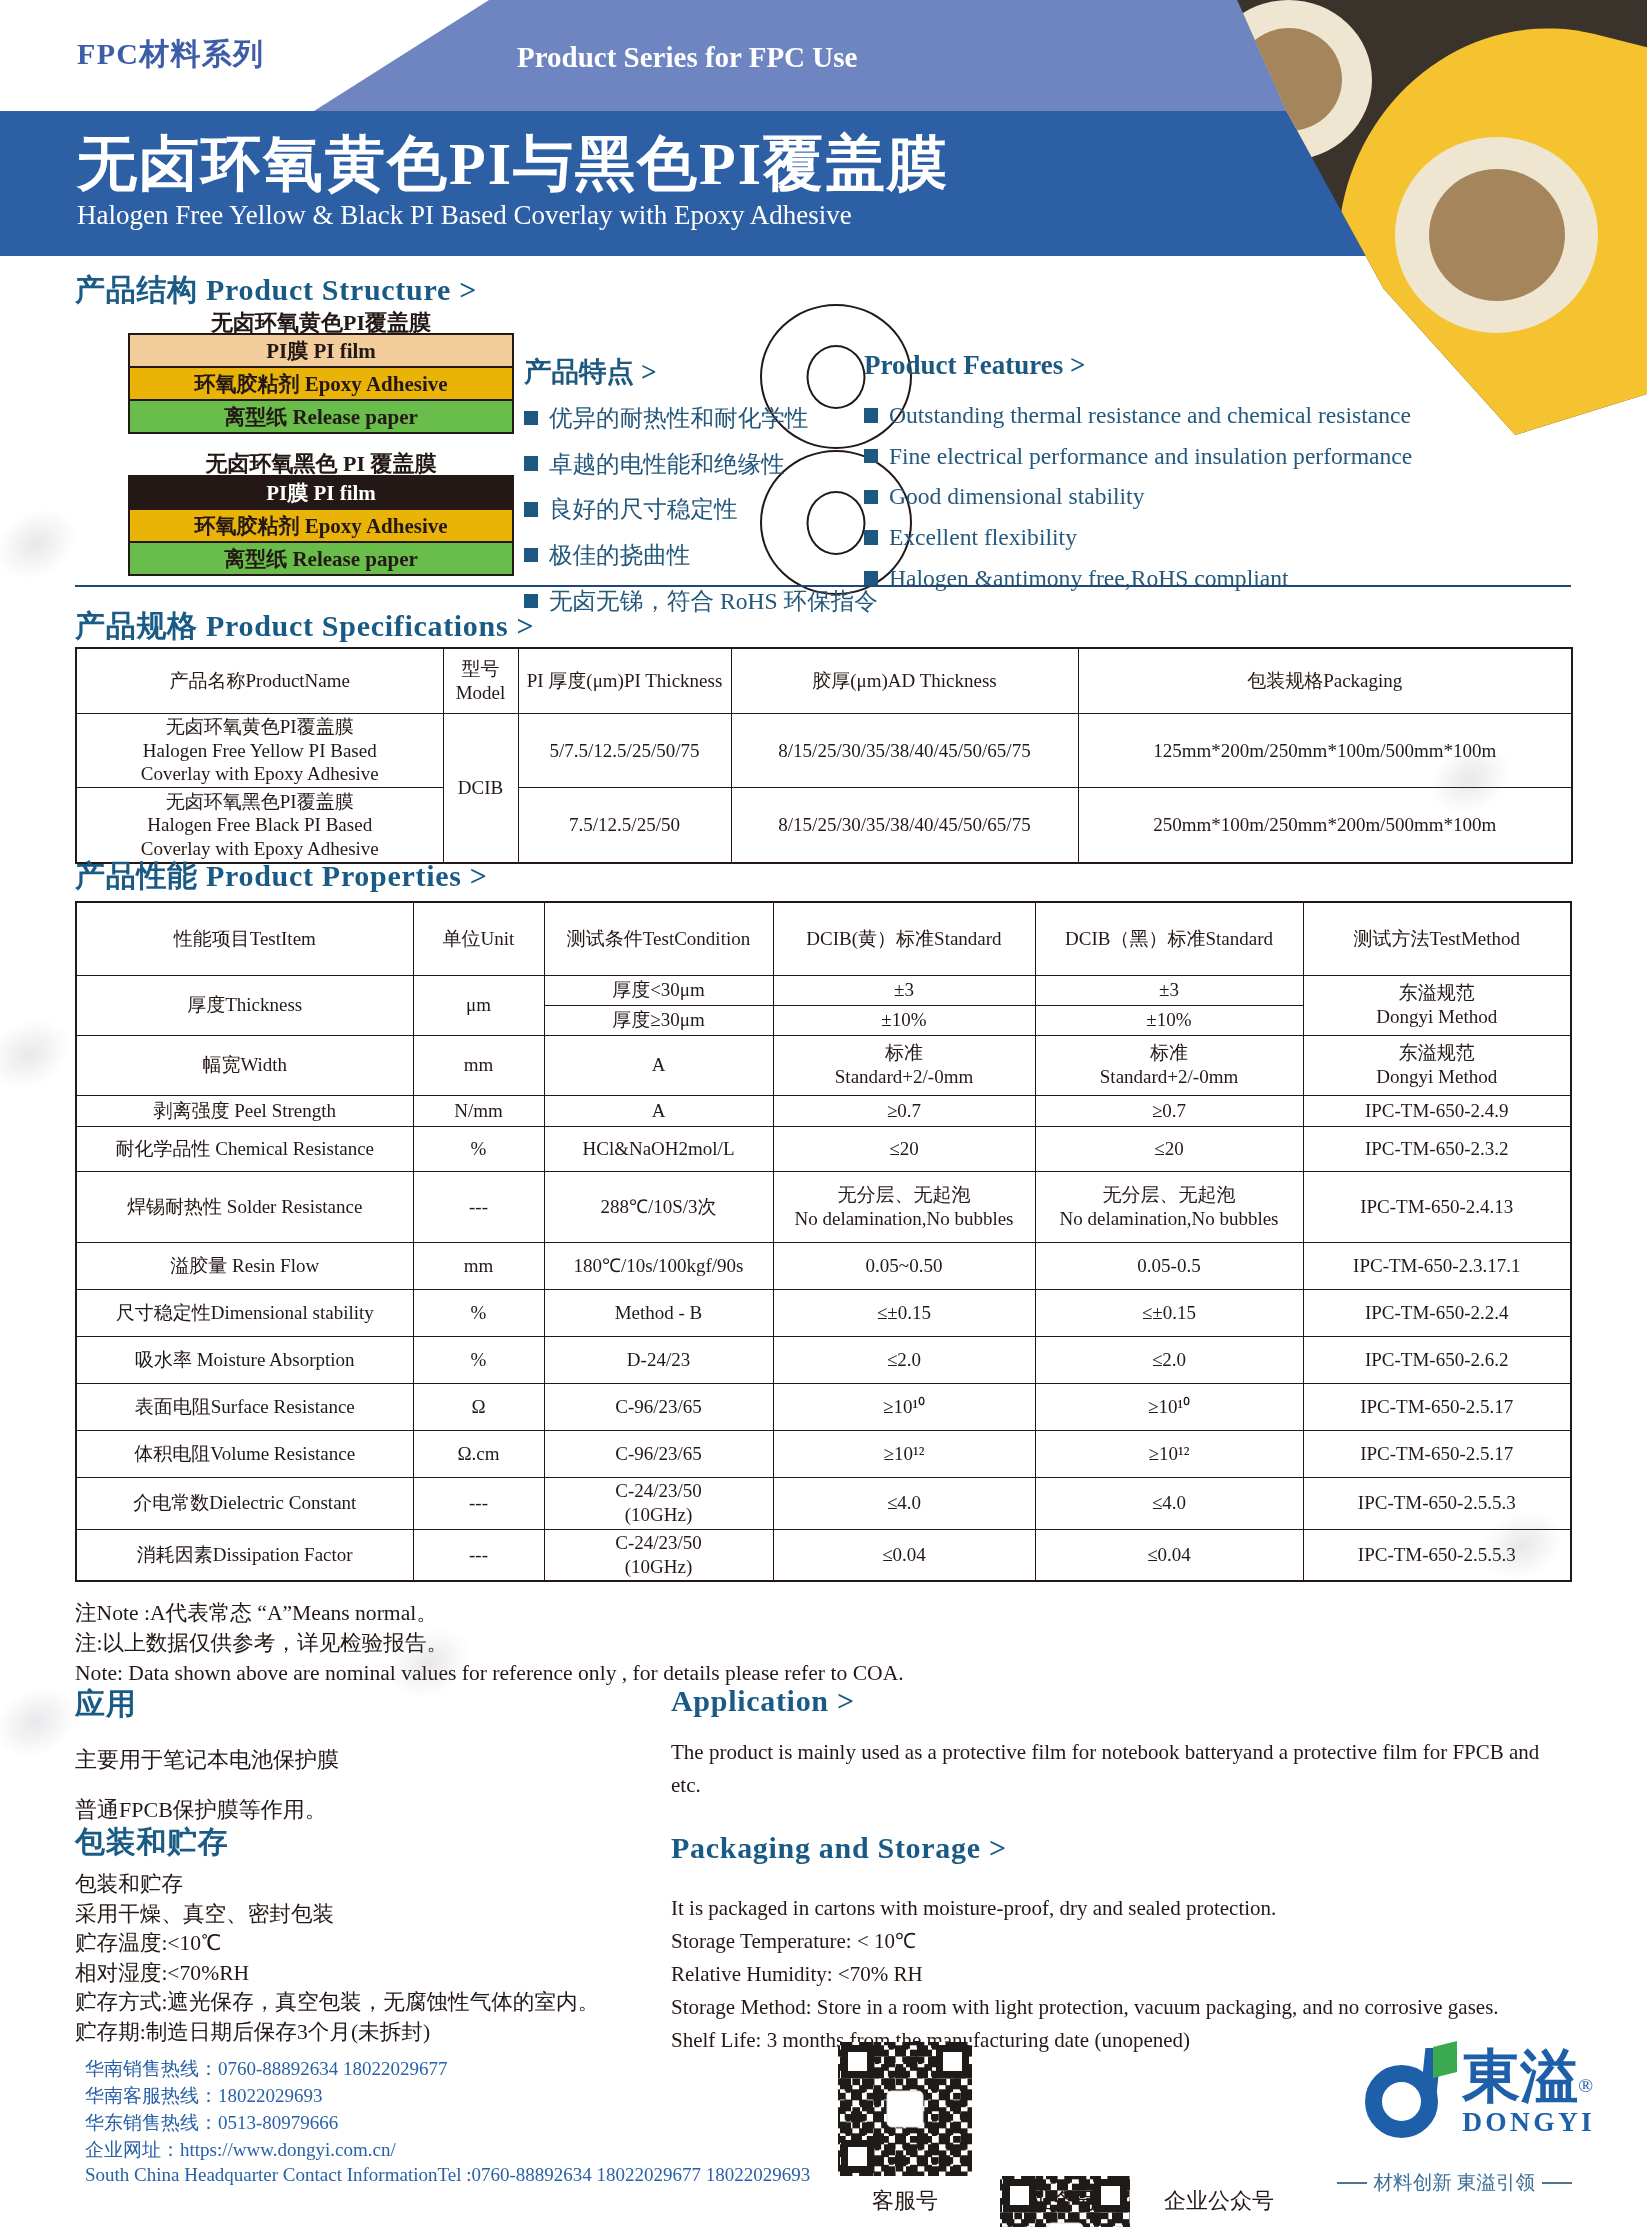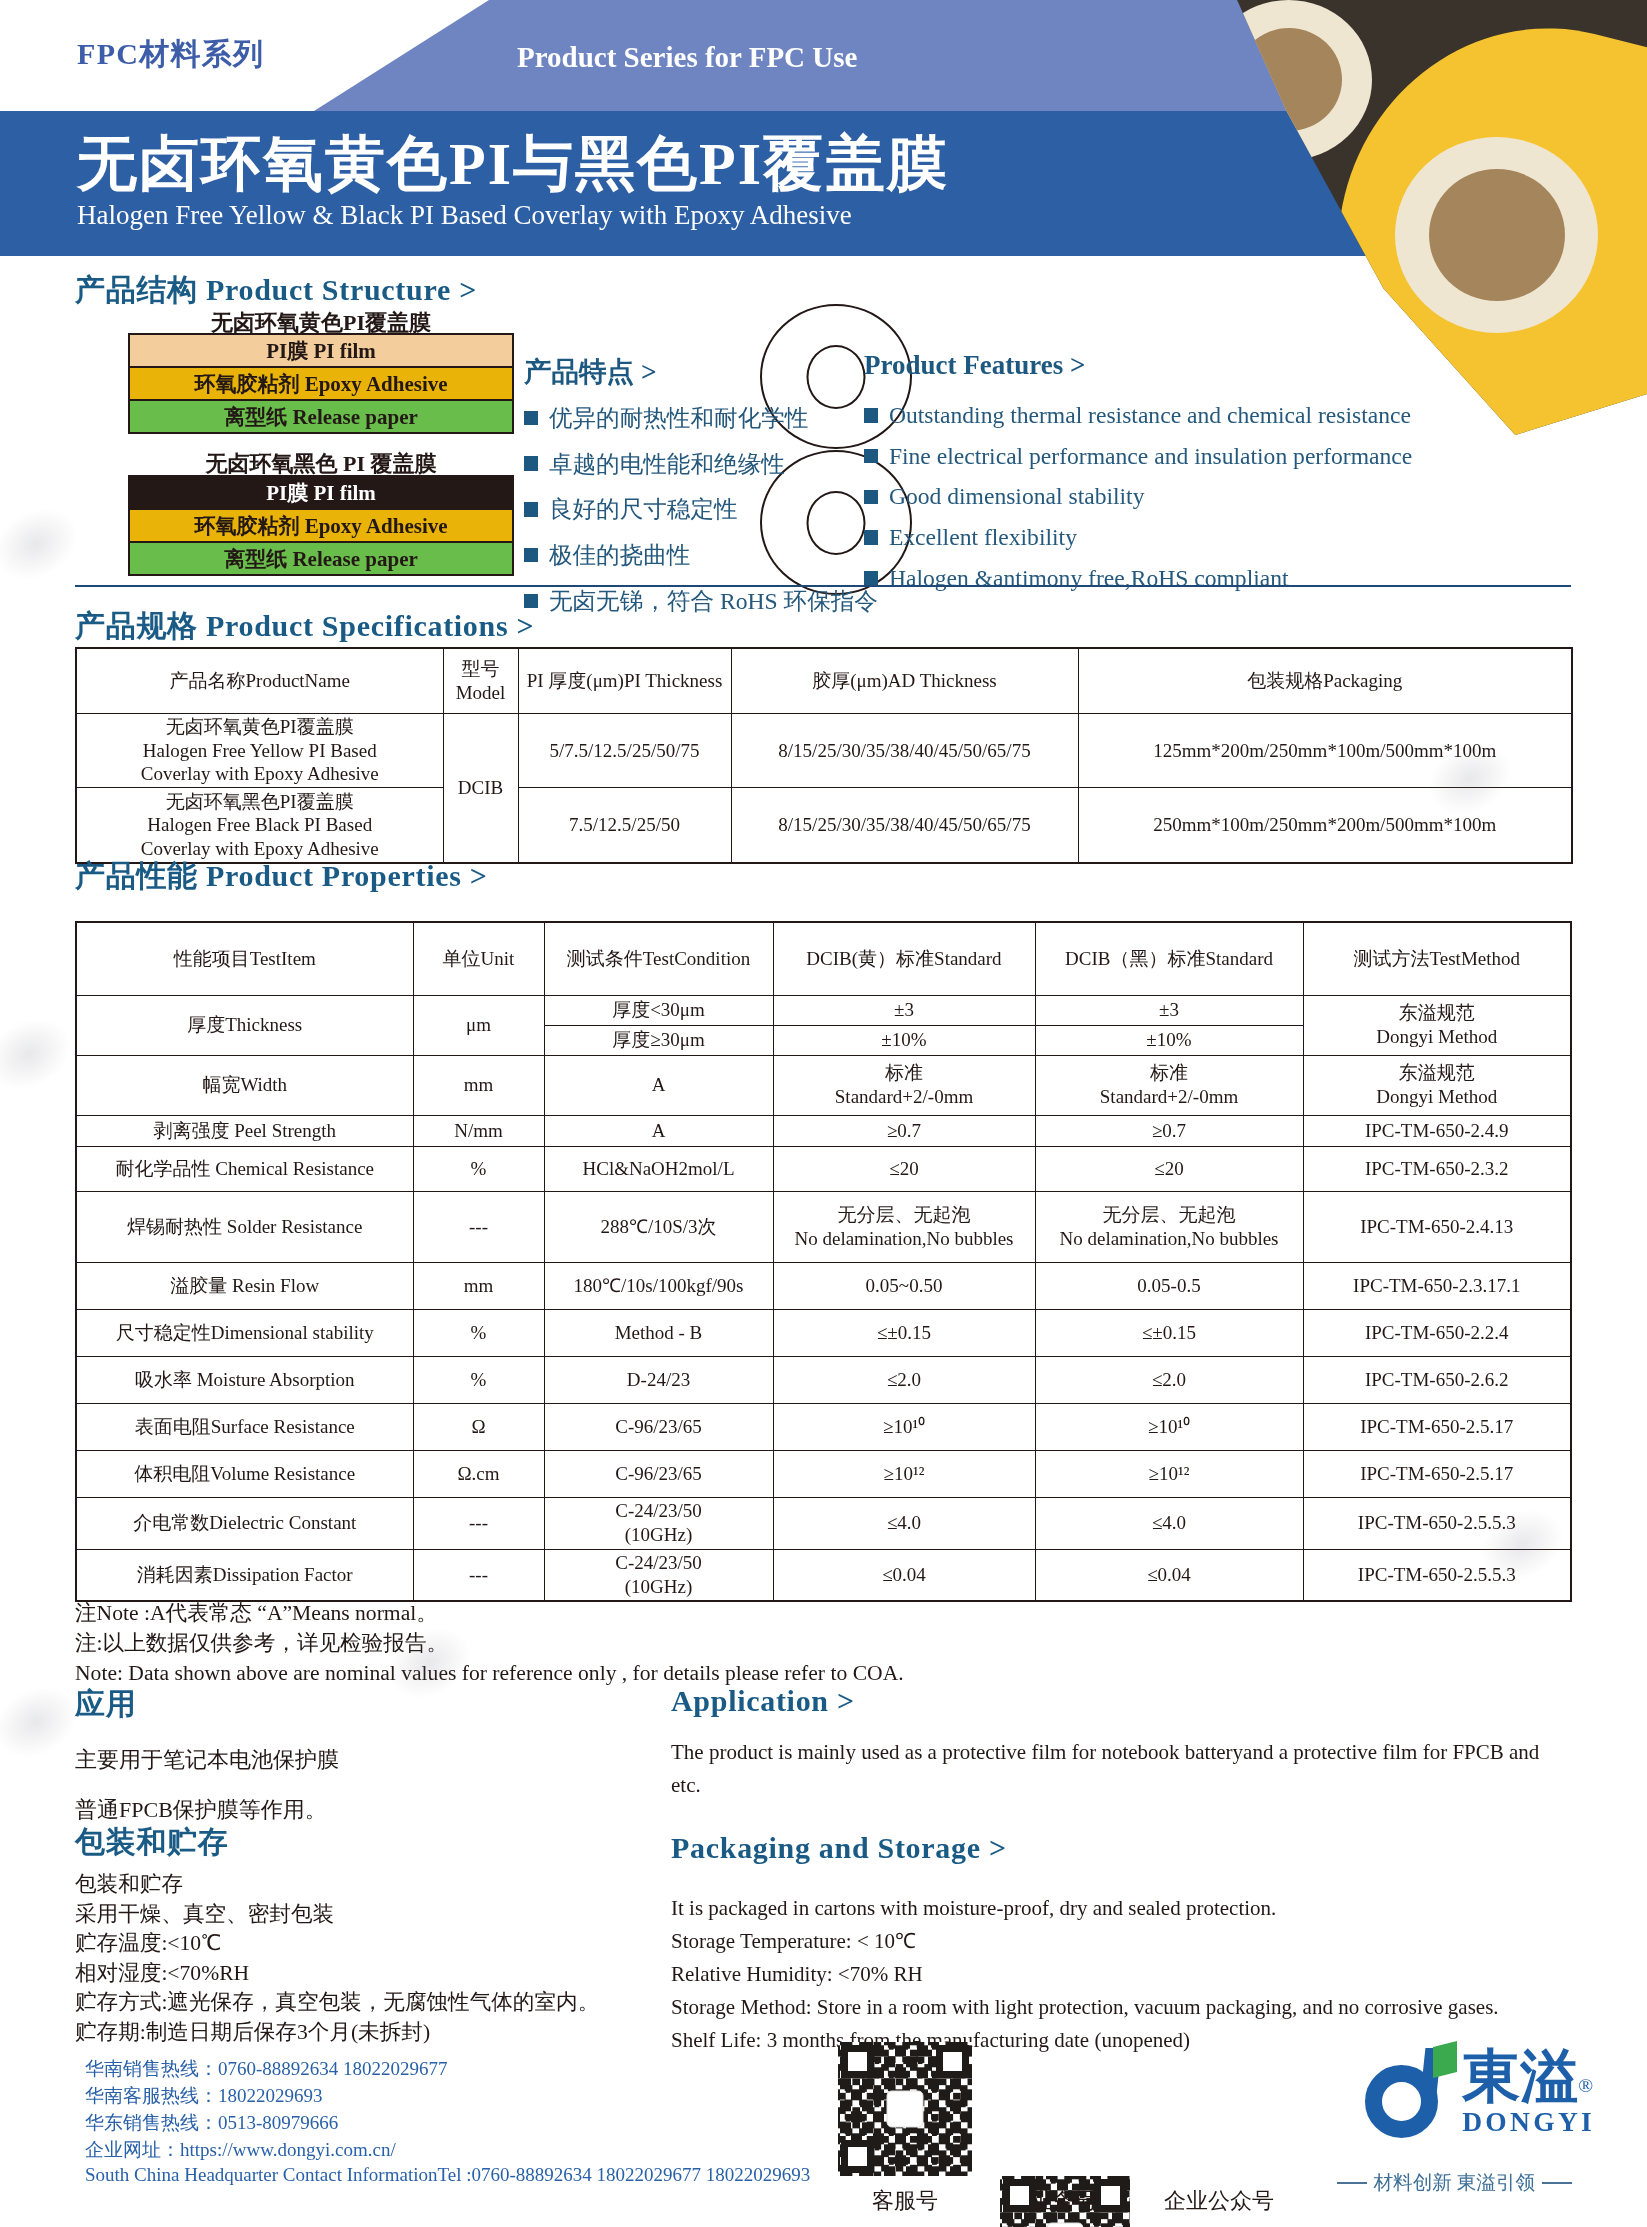--- a/index.html
+++ b/index.html
@@ -214,21 +214,21 @@
 Coverlay with Epoxy Adhesive</td>
       <td>7.5/12.5/25/50</td>
       <td>8/15/25/30/35/38/40/45/50/65/75</td>
       <td>250mm*100m/250mm*200m/500mm*100m</td>
     </tr>
   </tbody>
     </table>
 
   <div class="abs h-section" style="left:75px;top:856px;">产品性能 Product Properties &gt;</div>
 
-  <table class="abs tbl" style="left:75px;top:901px;width:1496px;margin-top:20px;">
+  <table class="abs tbl" style="left:75px;top:901px;width:1496px;">
     <colgroup>
         <col style="width:337px">
         <col style="width:131px">
         <col style="width:229px">
         <col style="width:262px">
         <col style="width:268px">
         <col style="width:268px">
       </colgroup>
     <tbody>
         <tr style="height:73px">

